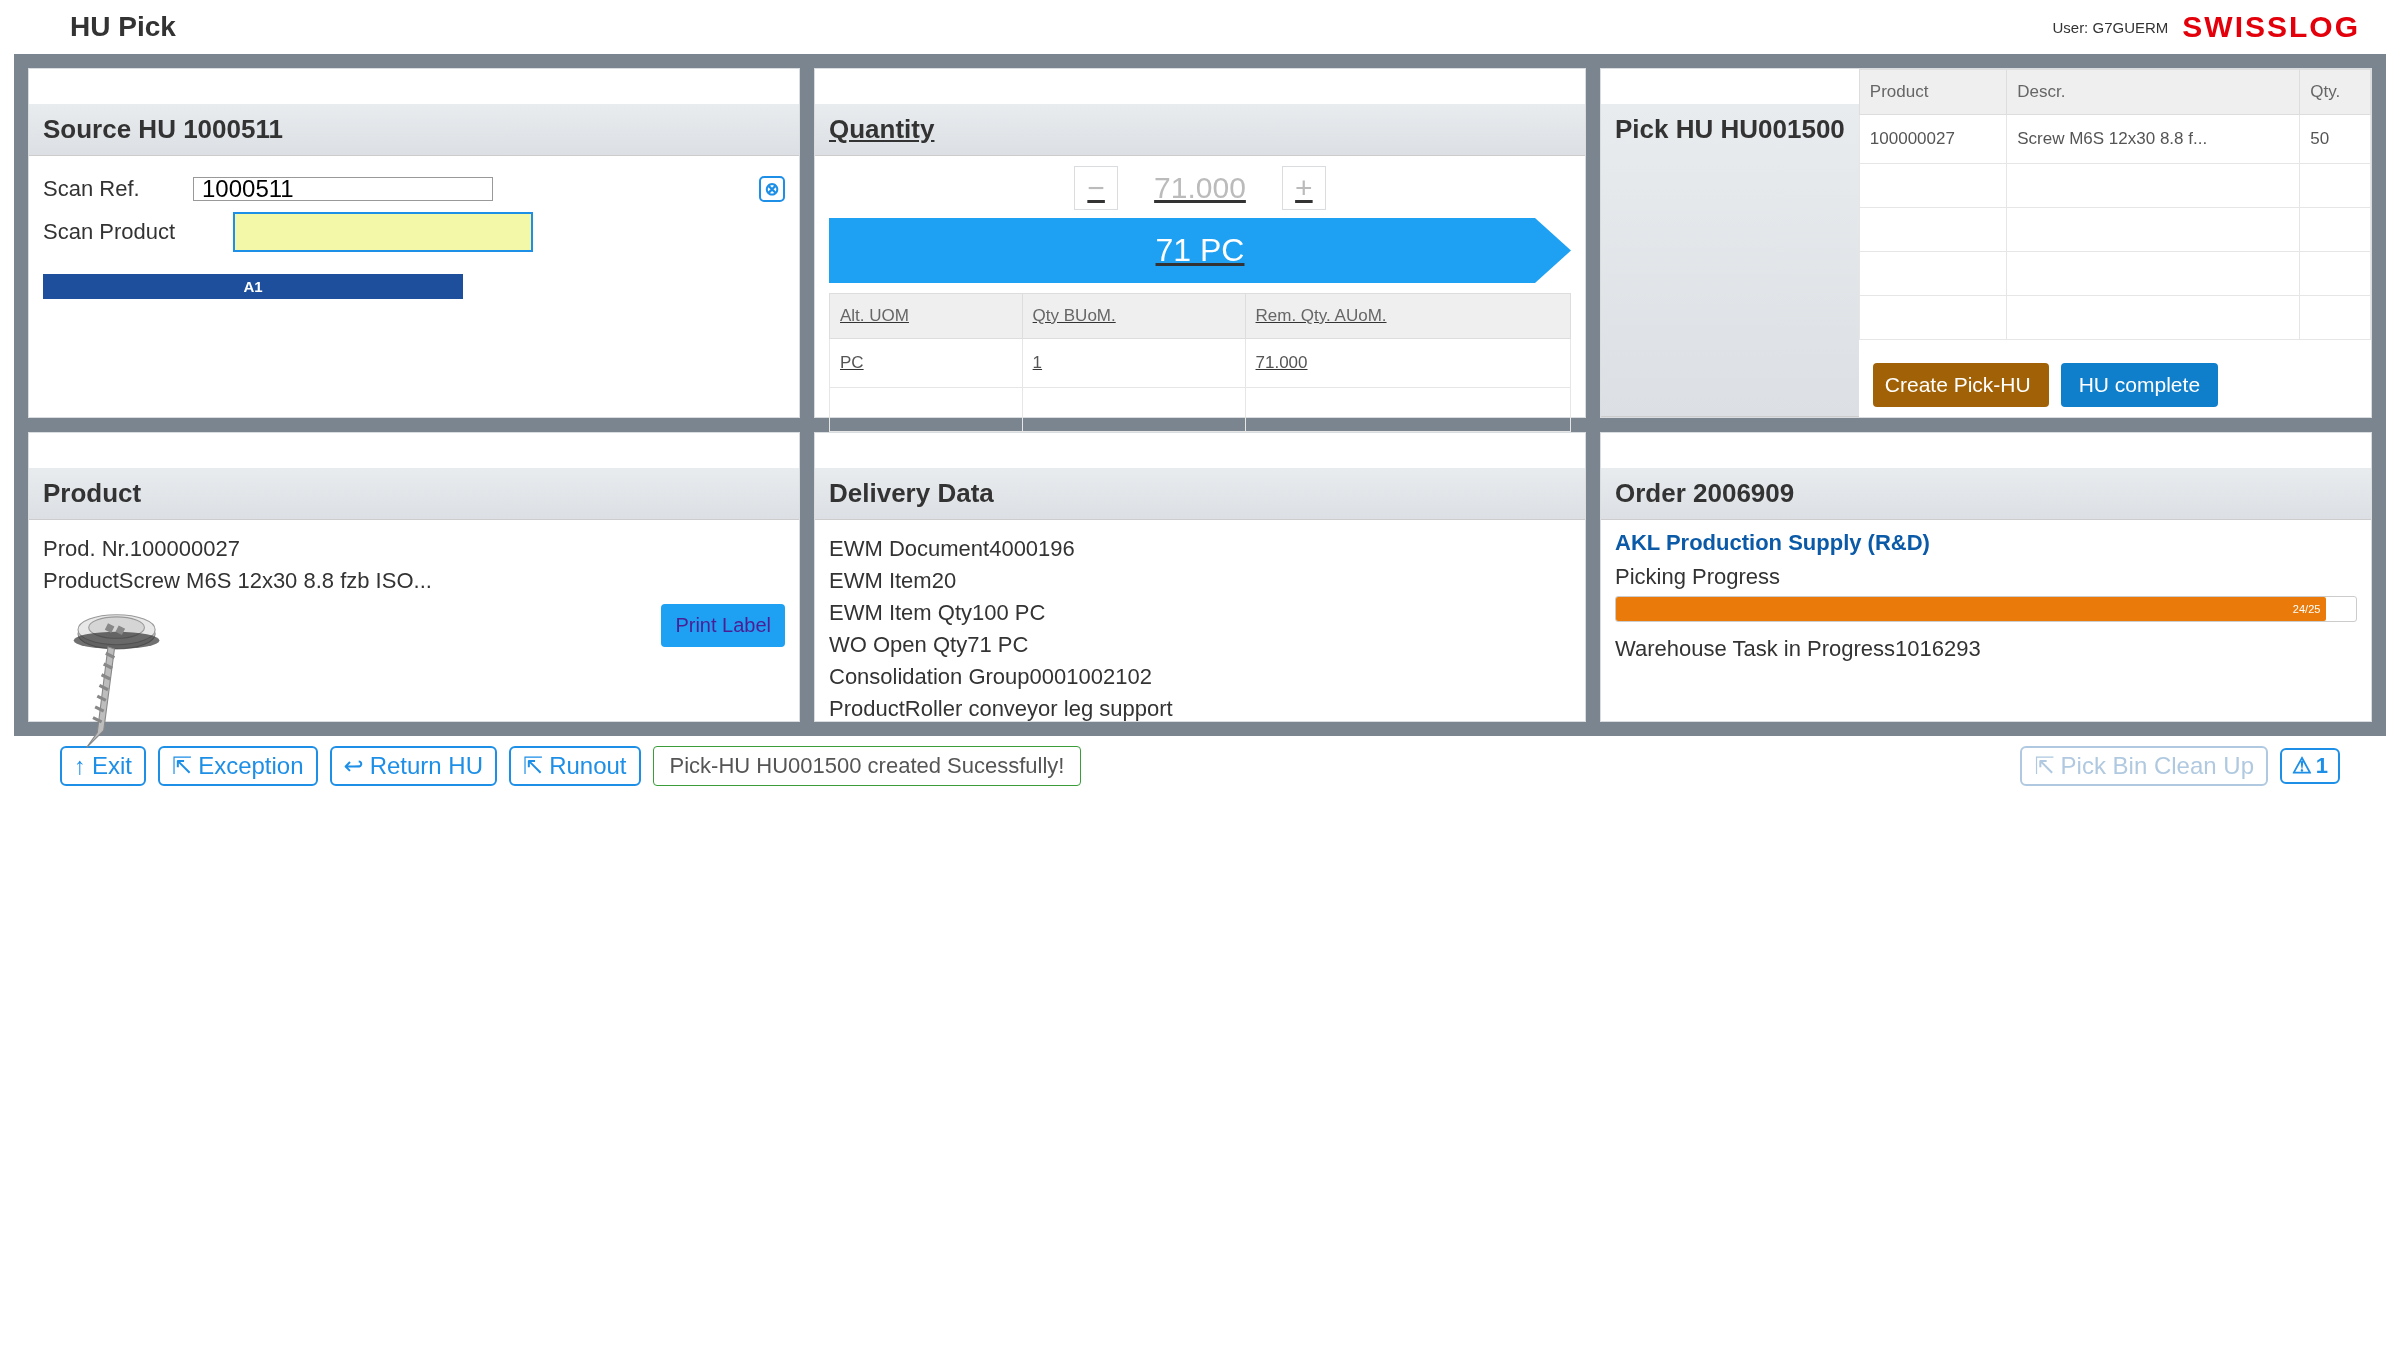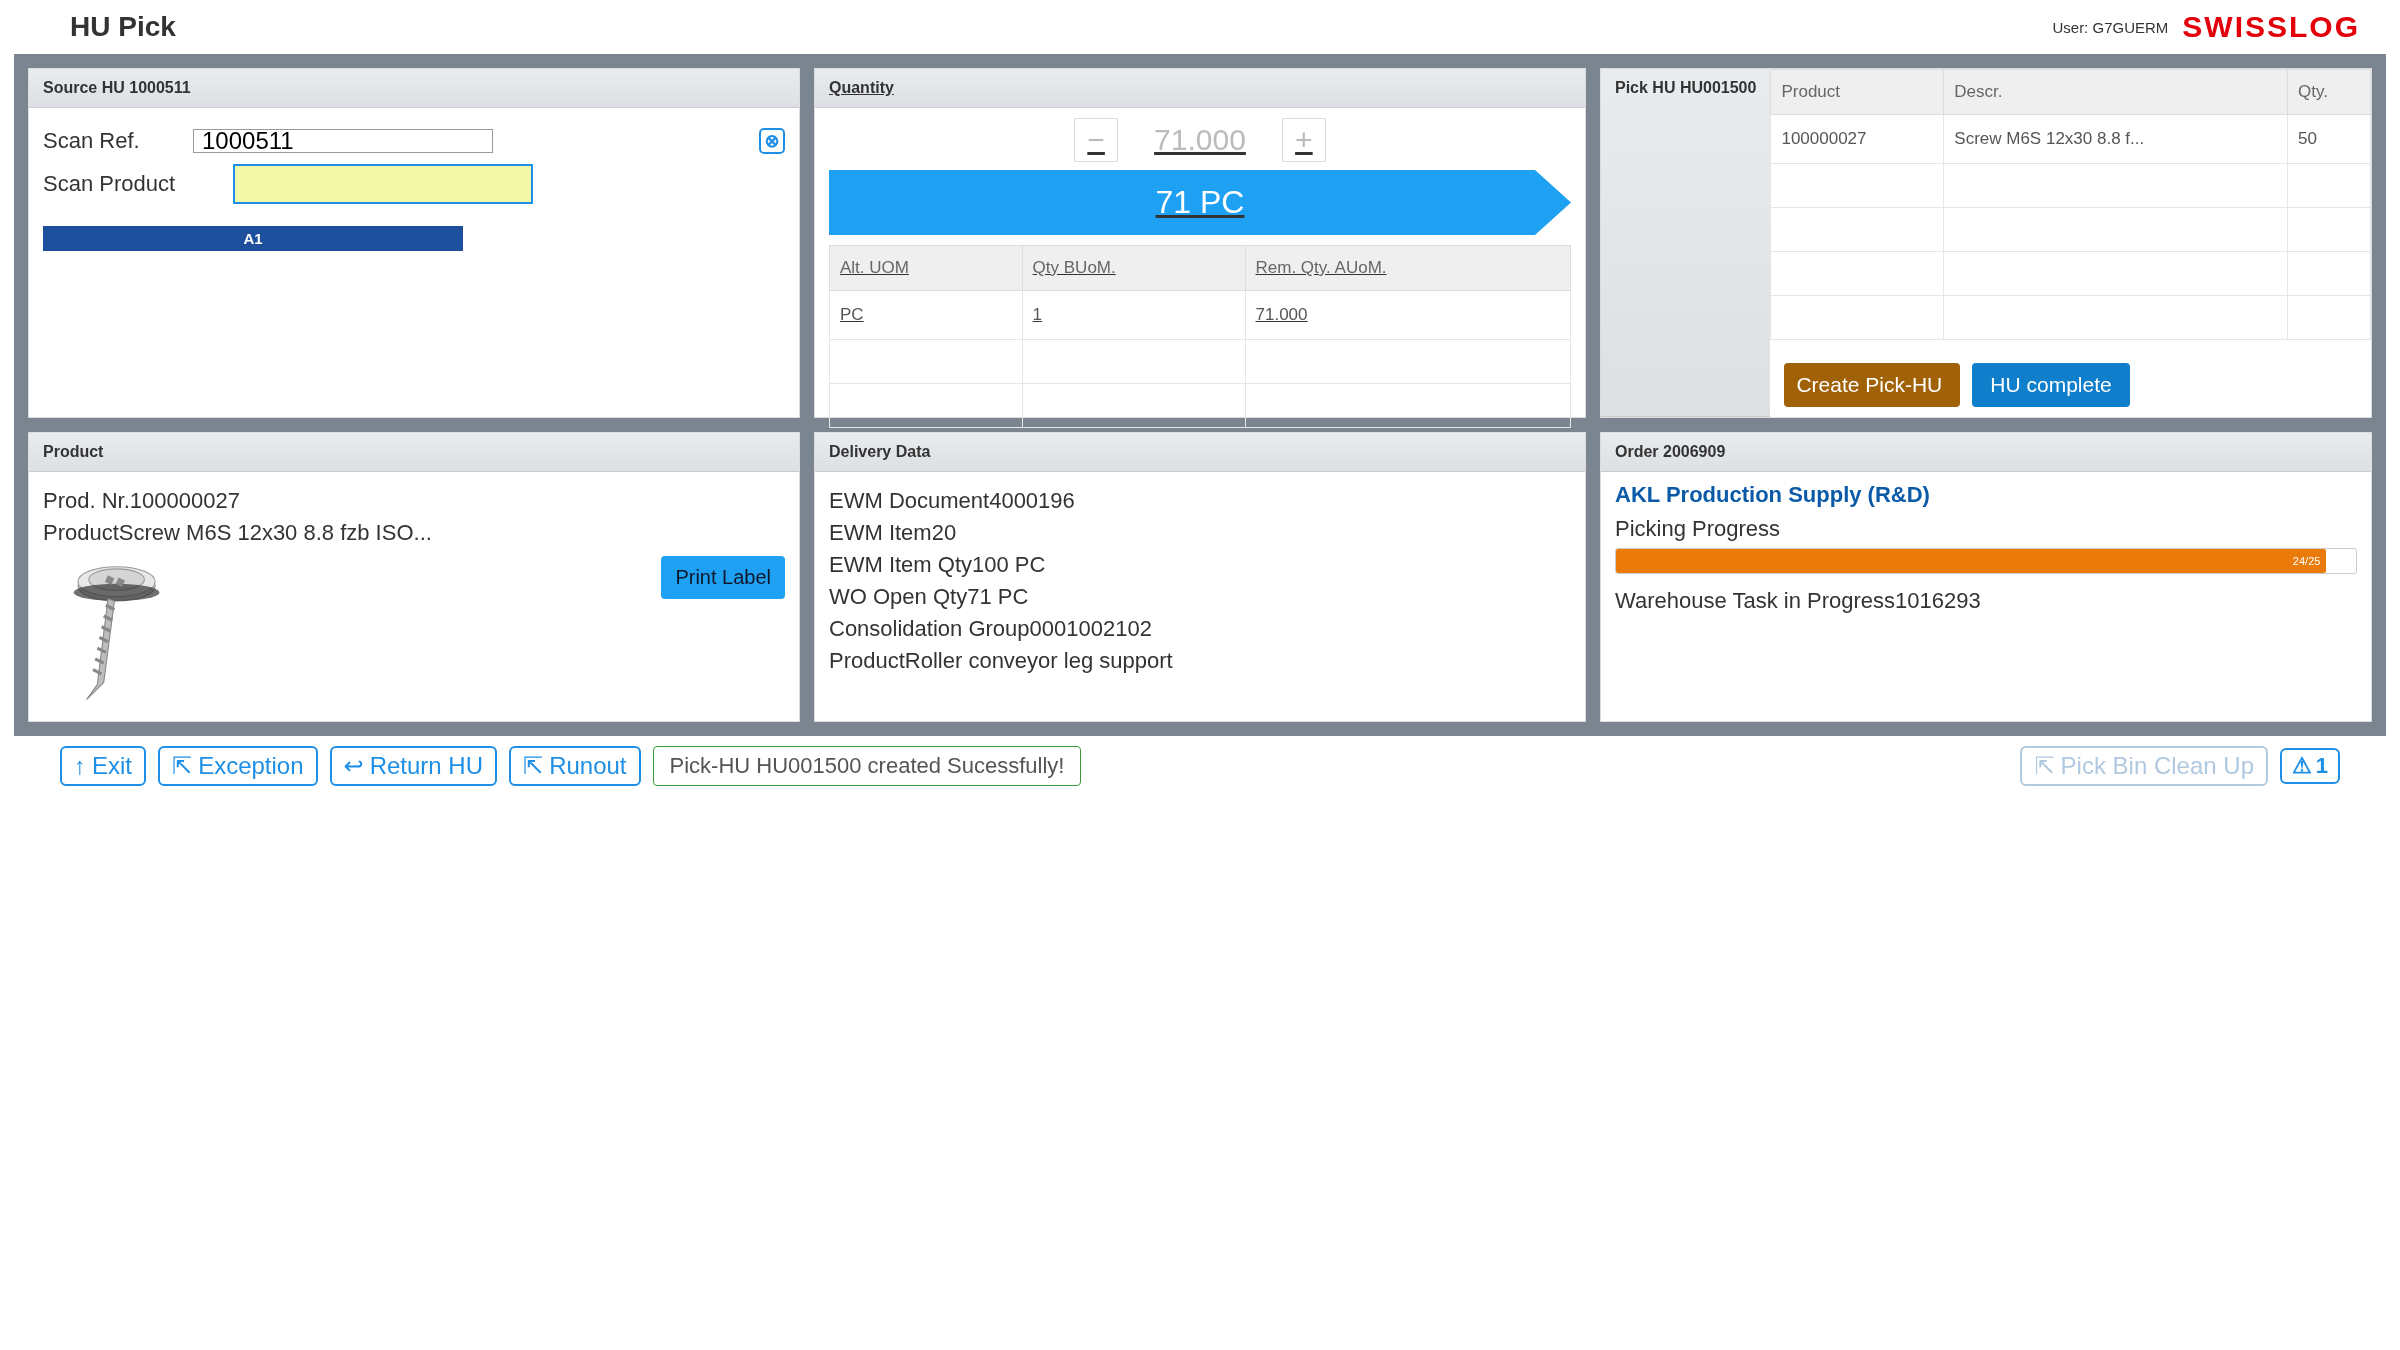--- a/index.html
+++ b/index.html
@@ -48,23 +48,24 @@
   .panel {
     background: #fff;
     border: 1px solid #d9dde0;
     display: flex;
     flex-direction: column;
   }
   .panel-header {
     background: linear-gradient(#e9ecef,#dcdfe3);
     border-bottom: 1px solid #ccc;
     padding: 10px 14px;
-    font-size: 16px;
+    font-size: 26px;
     font-weight: 700;
     color: #333;
+    margin-top: 35px;
   }
   .panel-body {
     padding: 10px 14px;
     flex: 1;
   }
   
   .form-row {
     display: flex;
     align-items: center;
     gap: 10px;
@@ -172,21 +173,21 @@
   .btn-primary { background:#0f7ecb; }
   
   .prod-panel { height: 290px; }
   .kv-row {
     display:flex; 
     font-size:22px; margin: 6px 0;
   }
   .kv-label { color:#333; }
   .kv-value { text-align:right; }
   .print-label-btn {
-    background:#1ea1f2; color:#0f172a; border:none; border-radius:4px;
+    background:#1ea1f2; color:#4c1d95; border:none; border-radius:4px;
     font-size:20px; padding:10px 14px; cursor:pointer;
   }
   .screw {
     width: 130px; height: 150px;
     position:relative;
   }
   
   .del-panel { height: 290px; }
   .del-title { color:#0b5aa8; font-weight:700; font-size:22px; margin-bottom:6px;}
   

